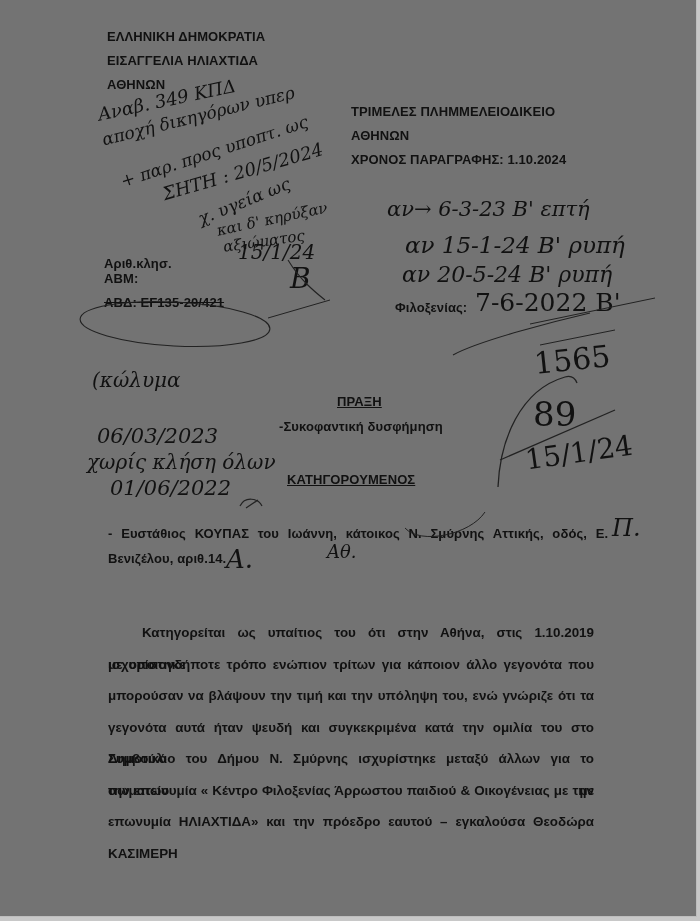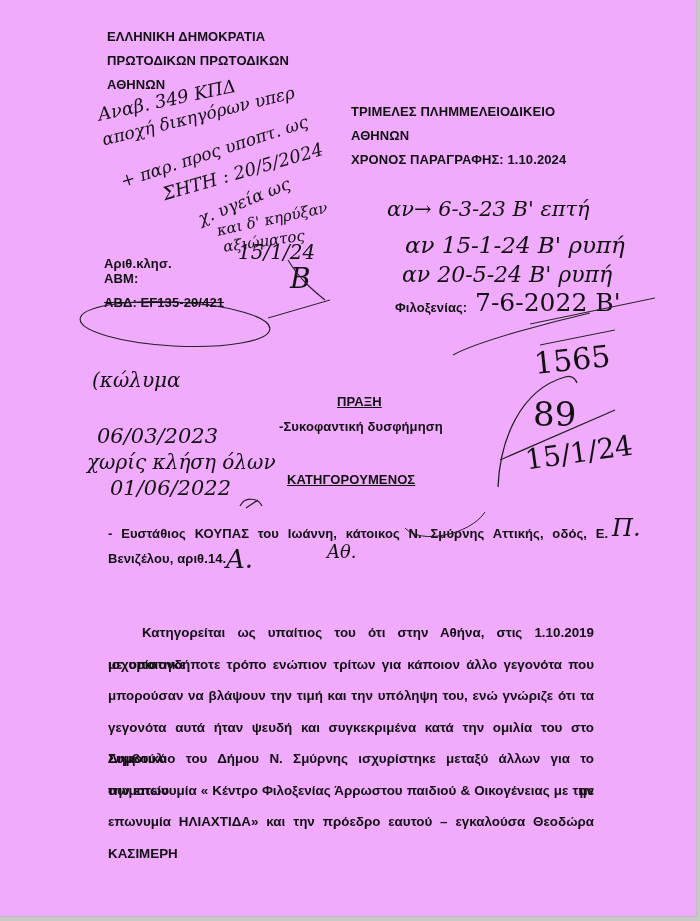--- a/index.html
+++ b/index.html
@@ -3,21 +3,21 @@
   <meta charset="utf-8">
   <style>
     html, body { margin: 0; padding: 0; }
     body {
       width: 700px; height: 921px; background: #c8c8c8;
       position: relative; overflow: hidden;
       font-family: "Liberation Sans", sans-serif;
     }
     .page {
       position: absolute; left: 0; top: 0; width: 696px; height: 916px;
-      background: #f0abfc; border-right: 1px solid #bdbdbd; border-bottom: 1px solid #bdbdbd;
+      background: #737373; border-right: 1px solid #bdbdbd; border-bottom: 1px solid #bdbdbd;
     }
     .t { position: absolute; color: #111; font-size: 13px; font-weight: bold; white-space: nowrap; letter-spacing: 0.1px; }
     .u { text-decoration: underline; }
     .hw {
       position: absolute; white-space: nowrap; color: #111;
       font-family: "DejaVu Serif", serif; font-style: italic; font-size: 19px;
     }
     .body-text {
       position: absolute; left: 108px; width: 486px; font-size: 13.4px; font-weight: bold;
       line-height: 31.5px; color: #111; text-align: justify;
@@ -25,21 +25,21 @@
     .body-text .line { display: block; text-align: justify; text-align-last: justify; height: 31.5px; }
     .body-text .indent { text-indent: 34px; }
     svg.ink { position: absolute; left: 0; top: 0; width: 700px; height: 921px; pointer-events: none; }
   </style>
 </head>
 <body>
 
 <div class="page">
 
   <div class="t" style="left:107px; top:29px;">ΕΛΛΗΝΙΚΗ ΔΗΜΟΚΡΑΤΙΑ</div>
-  <div class="t" style="left:107px; top:53px;">ΠΡΩΤΟΔΙΚΩΝ ΠΡΩΤΟΔΙΚΩΝ</div>
+  <div class="t" style="left:107px; top:53px;">ΕΙΣΑΓΓΕΛΙΑ ΗΛΙΑΧΤΙΔΑ</div>
   <div class="t" style="left:107px; top:77px;">ΑΘΗΝΩΝ</div>
 
   <div class="t" style="left:351px; top:104px;">ΤΡΙΜΕΛΕΣ ΠΛΗΜΜΕΛΕΙΟΔΙΚΕΙΟ</div>
   <div class="t" style="left:351px; top:128px;">ΑΘΗΝΩΝ</div>
   <div class="t" style="left:351px; top:152px;">ΧΡΟΝΟΣ ΠΑΡΑΓΡΑΦΗΣ: 1.10.2024</div>
 
   <div class="hw" style="left:96px; top:104px; transform:rotate(-12deg); transform-origin:left top; font-size:18px;">Αναβ. 349 ΚΠΔ</div>
   <div class="hw" style="left:100px; top:130px; transform:rotate(-14deg); transform-origin:left top; font-size:17px;">αποχή δικηγόρων υπερ</div>
   <div class="hw" style="left:118px; top:172px; transform:rotate(-18deg); transform-origin:left top; font-size:17px;">+ παρ. προς υποπτ. ως</div>
   <div class="hw" style="left:160px; top:184px; transform:rotate(-16deg); transform-origin:left top; font-size:18px;">ΣΗΤΗ : 20/5/2024</div>

